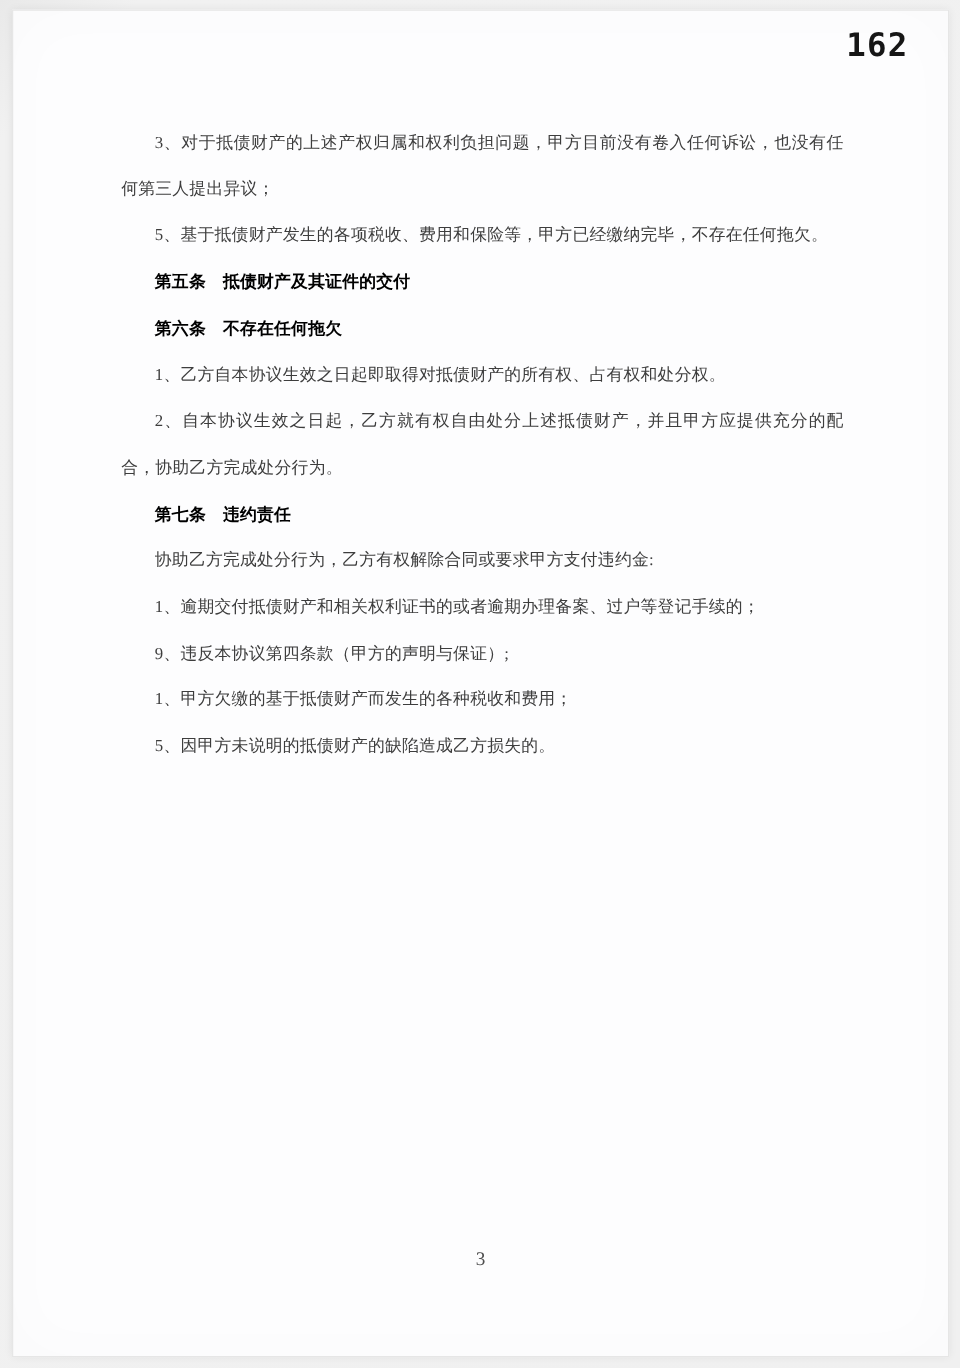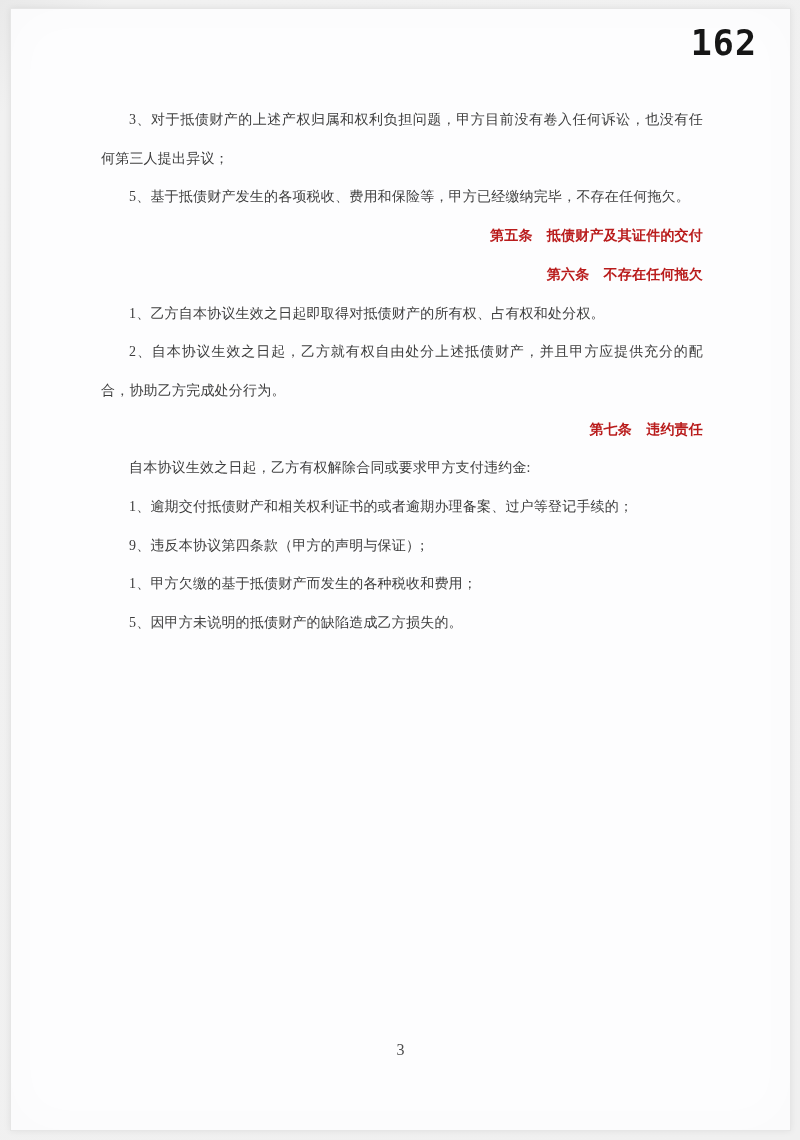--- a/index.html
+++ b/index.html
@@ -26,21 +26,21 @@
     background: #fdfdfe;
     border: 1px solid #e6e6e6;
     box-shadow: 0 0 7px rgba(0,0,0,0.07), inset 0 0 55px rgba(0,0,0,0.015);
   }
   .stamp-number {
     position: absolute;
     top: 14px;
     right: 33px;
     font-family: "DejaVu Sans Mono", "Liberation Mono", monospace;
     font-weight: bold;
-    font-size: 35px;
+    font-size: 27px;
     letter-spacing: 1px;
     color: #161616;
   }
   .doc-body {
     position: absolute;
     left: 90px;
     top: 92px;
     width: 602px;
   }
   .para {
@@ -50,22 +50,22 @@
     line-height: 38.7px;
     letter-spacing: 0.2px;
     text-indent: 2em;
     text-align: justify;
     word-break: break-all;
     overflow-wrap: anywhere;
     color: #3d3d3d;
   }
   .para.heading {
     font-weight: bold;
-    color: #b91c1c;
-    text-align: right;
+    color: #000000;
+    text-align: left;
   }
   .folio {
     position: absolute;
     left: 0;
     top: 1032px;
     width: 779px;
     text-align: center;
     font-size: 16px;
     color: #4e4e4e;
     font-family: "Liberation Serif", "DejaVu Serif", serif;
@@ -79,21 +79,21 @@
     <div class="stamp-number">162</div>
 
     <div class="doc-body">
         <p class="para body">3、对于抵债财产的上述产权归属和权利负担问题，甲方目前没有卷入任何诉讼，也没有任何第三人提出异议；</p>
         <p class="para body">5、基于抵债财产发生的各项税收、费用和保险等，甲方已经缴纳完毕，不存在任何拖欠。</p>
         <p class="para heading">第五条　抵债财产及其证件的交付</p>
         <p class="para heading">第六条　不存在任何拖欠</p>
         <p class="para body">1、乙方自本协议生效之日起即取得对抵债财产的所有权、占有权和处分权。</p>
         <p class="para body">2、自本协议生效之日起，乙方就有权自由处分上述抵债财产，并且甲方应提供充分的配合，协助乙方完成处分行为。</p>
         <p class="para heading">第七条　违约责任</p>
-        <p class="para body">自本协议生效之日起，乙方有权解除合同或要求甲方支付违约金:</p>
+        <p class="para body">协助乙方完成处分行为，乙方有权解除合同或要求甲方支付违约金:</p>
         <p class="para body">1、逾期交付抵债财产和相关权利证书的或者逾期办理备案、过户等登记手续的；</p>
         <p class="para body">9、违反本协议第四条款（甲方的声明与保证）;</p>
         <p class="para body">1、甲方欠缴的基于抵债财产而发生的各种税收和费用；</p>
         <p class="para body">5、因甲方未说明的抵债财产的缺陷造成乙方损失的。</p>
       </div>
 
     <div class="folio">3</div>
   </div>
 </div>
 

